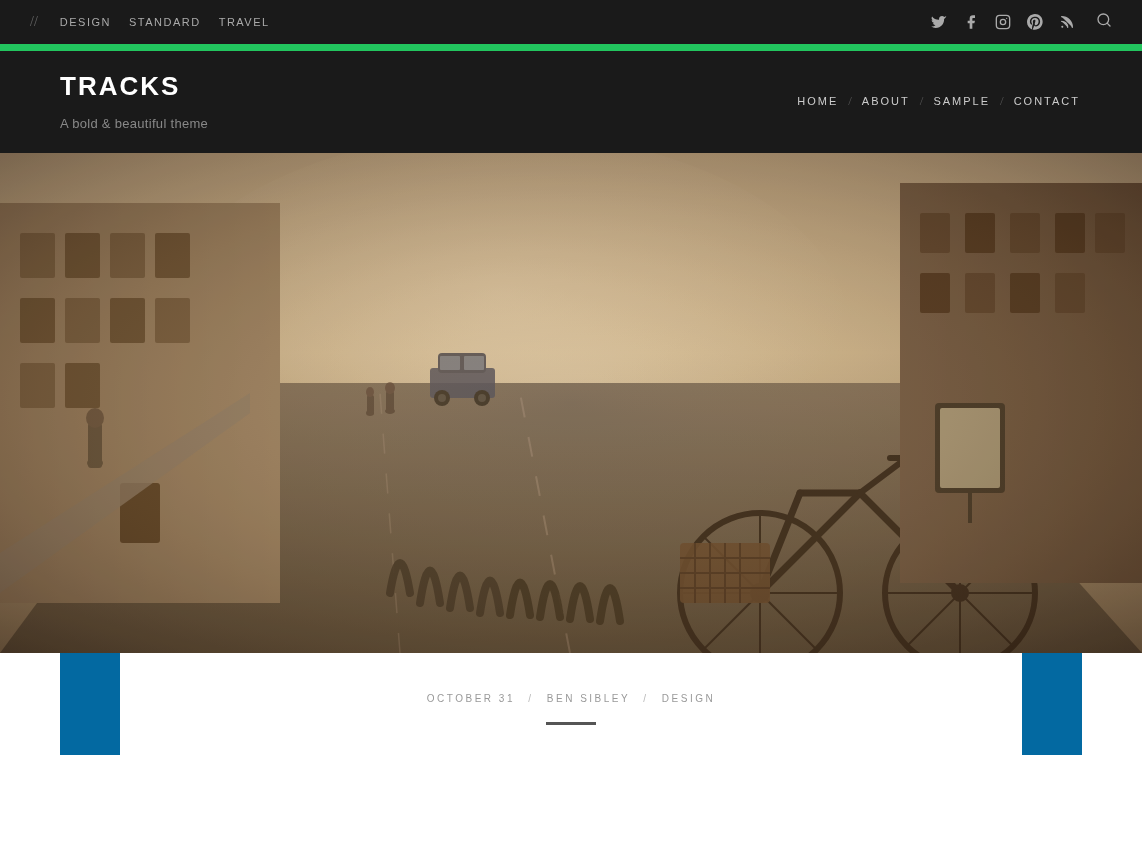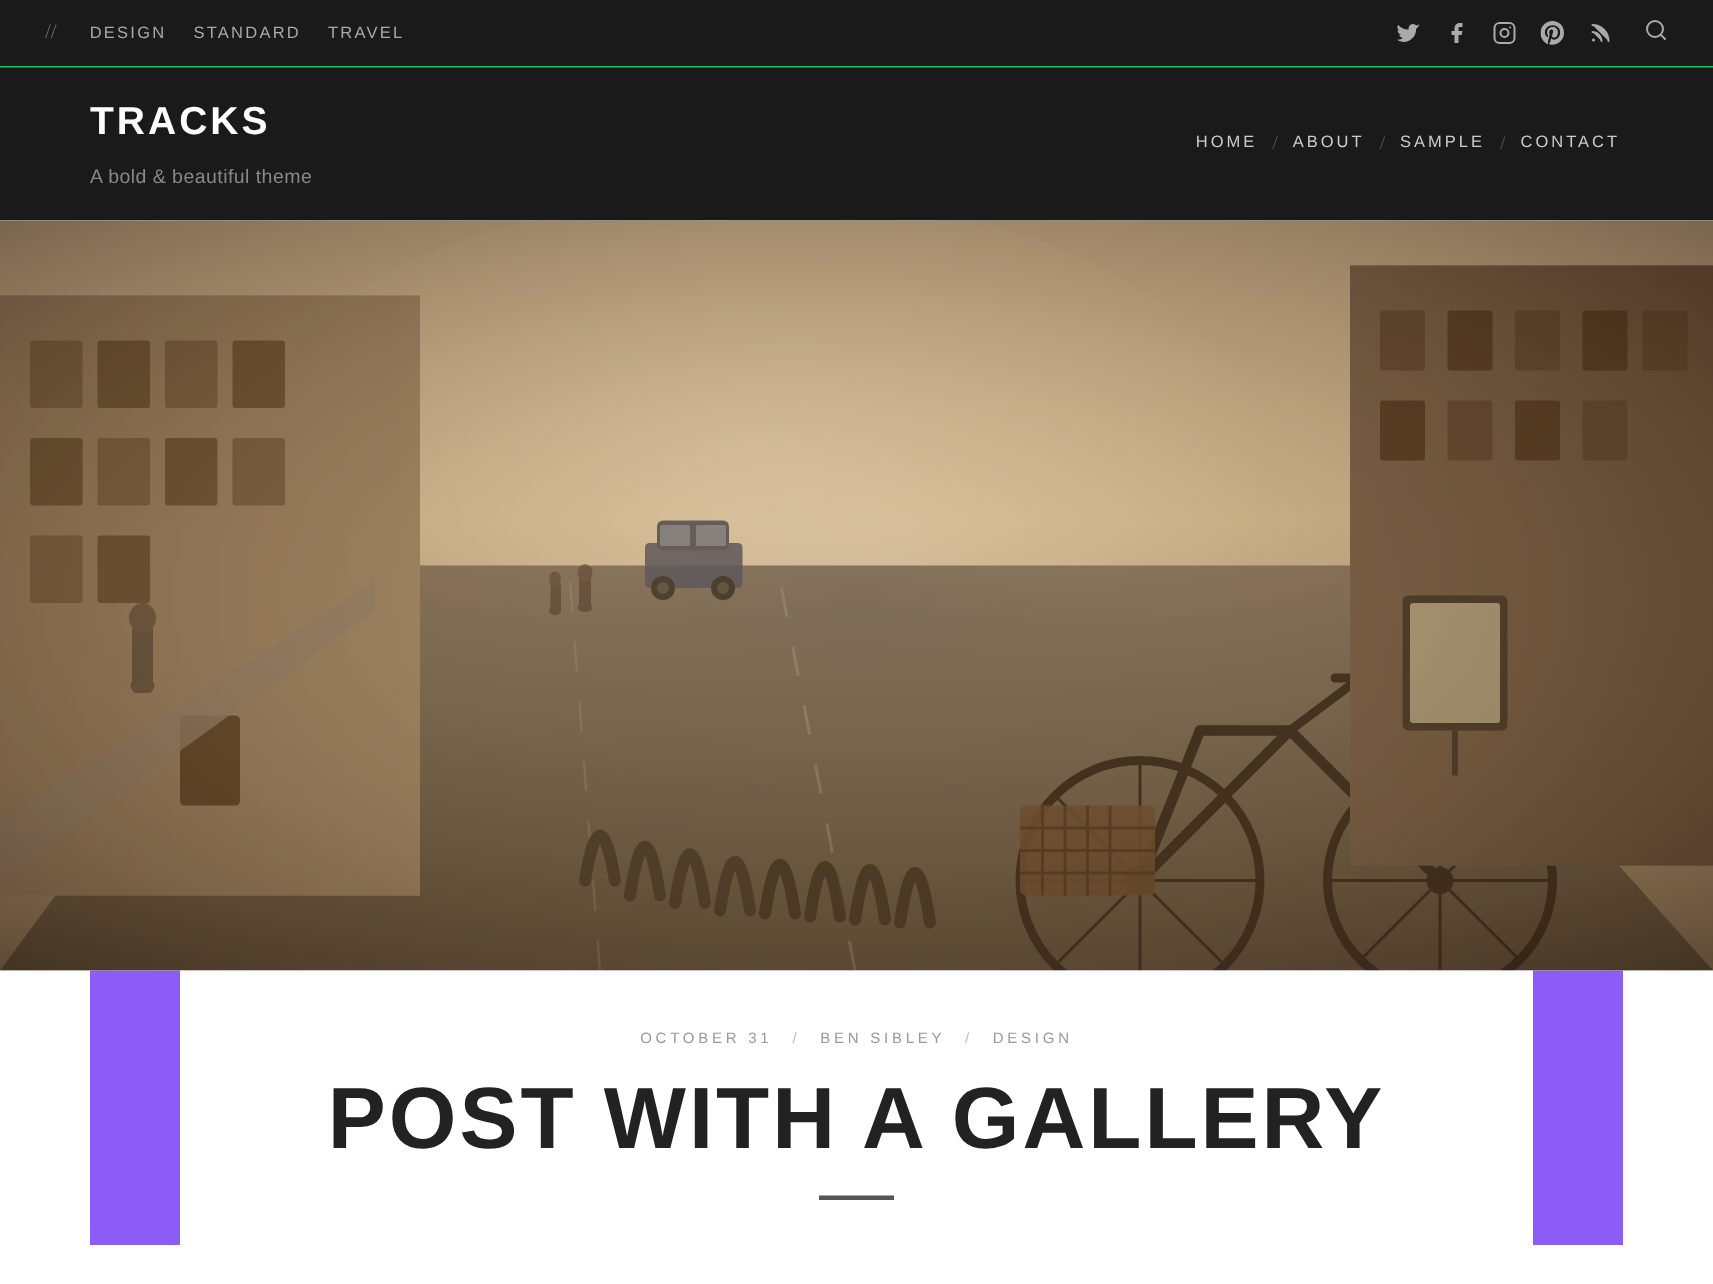--- a/index.html
+++ b/index.html
@@ -72,21 +72,21 @@
       margin-left: 6px;
     }
 
     
     .site-header {
       background: #1a1a1a;
       padding: 20px 60px 22px 60px;
       display: flex;
       align-items: center;
       justify-content: space-between;
-      border-top: 1px solid #22c55e;
+      border-top: 7px solid #22c55e;
     }
 
     .site-logo {
       display: flex;
       flex-direction: column;
     }
 
     .site-title {
       color: #fff;
       font-size: 26px;
@@ -187,21 +187,21 @@
 
     .post-title-divider {
       width: 50px;
       height: 3px;
       background: #555;
       margin: 0 auto;
     }
 
     
     .content-box {
-      background: #8b5cf6;
+      background: #0369a1;
       margin: 0 60px;
     }
 
     
     body::-webkit-scrollbar {
       width: 8px;
     }
     body::-webkit-scrollbar-track {
       background: #f1f1f1;
     }
@@ -443,16 +443,15 @@
 
 <div class="content-box">
   <div class="post-content">
     <div class="post-meta">
       <span>OCTOBER 31</span>
       <span class="post-meta-sep">/</span>
       <span>BEN SIBLEY</span>
       <span class="post-meta-sep">/</span>
       <span>DESIGN</span>
     </div>
-    <h1 class="post-title">POST WITH A GALLERY</h1>
     <div class="post-title-divider"></div>
   </div>
 </div>
 
 </body></html>

